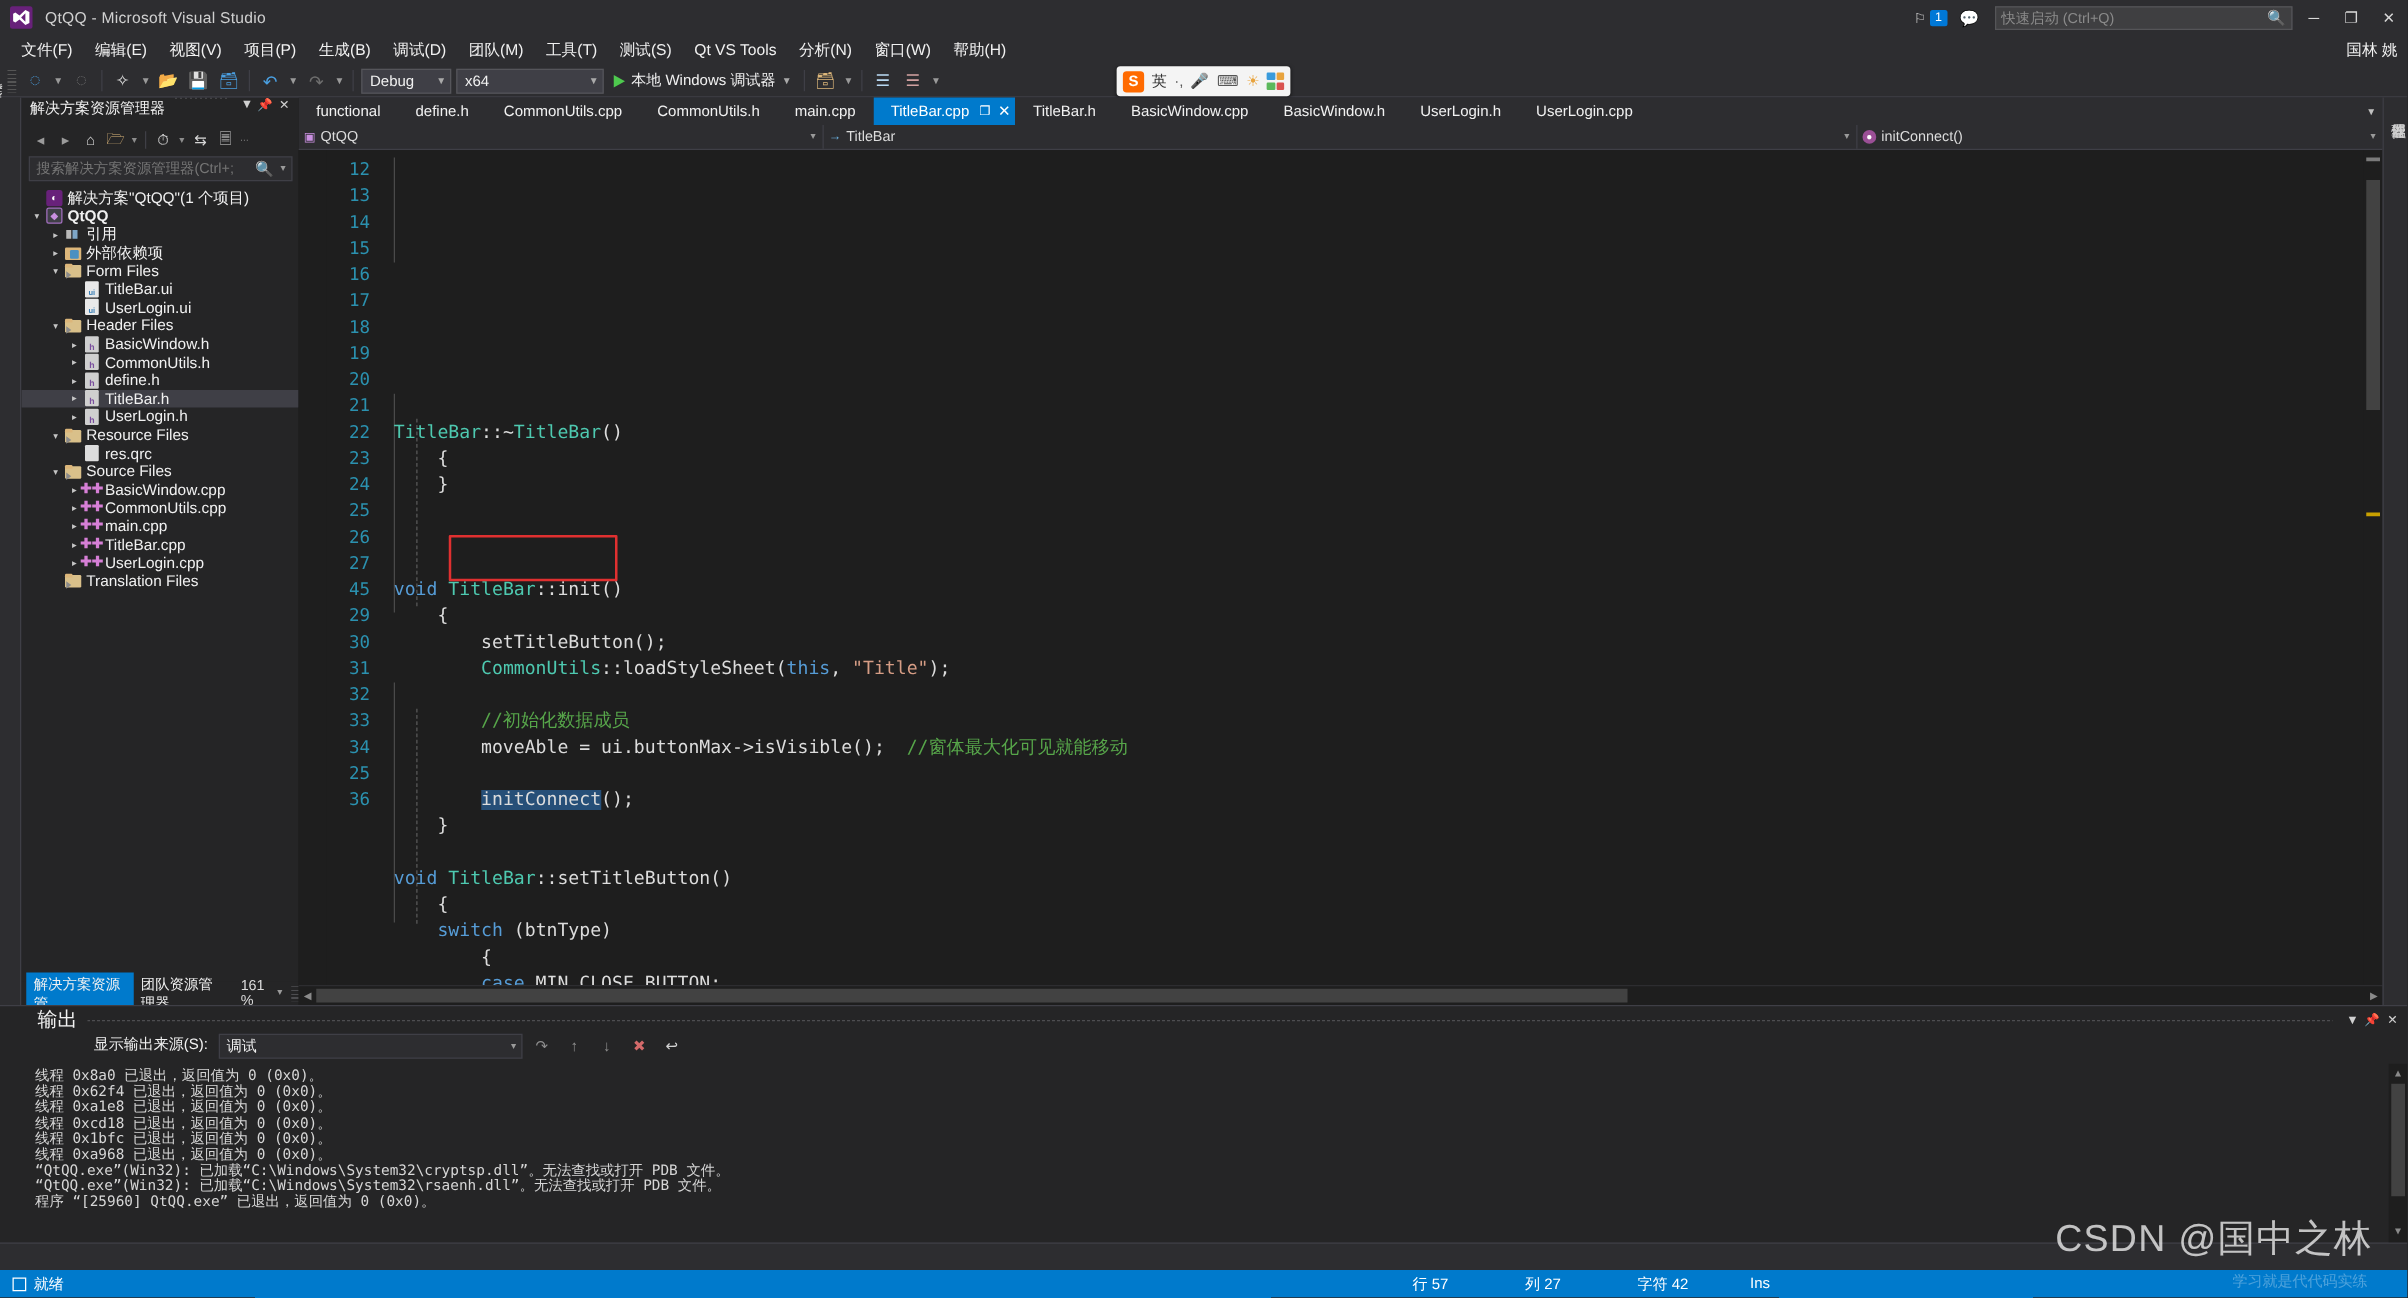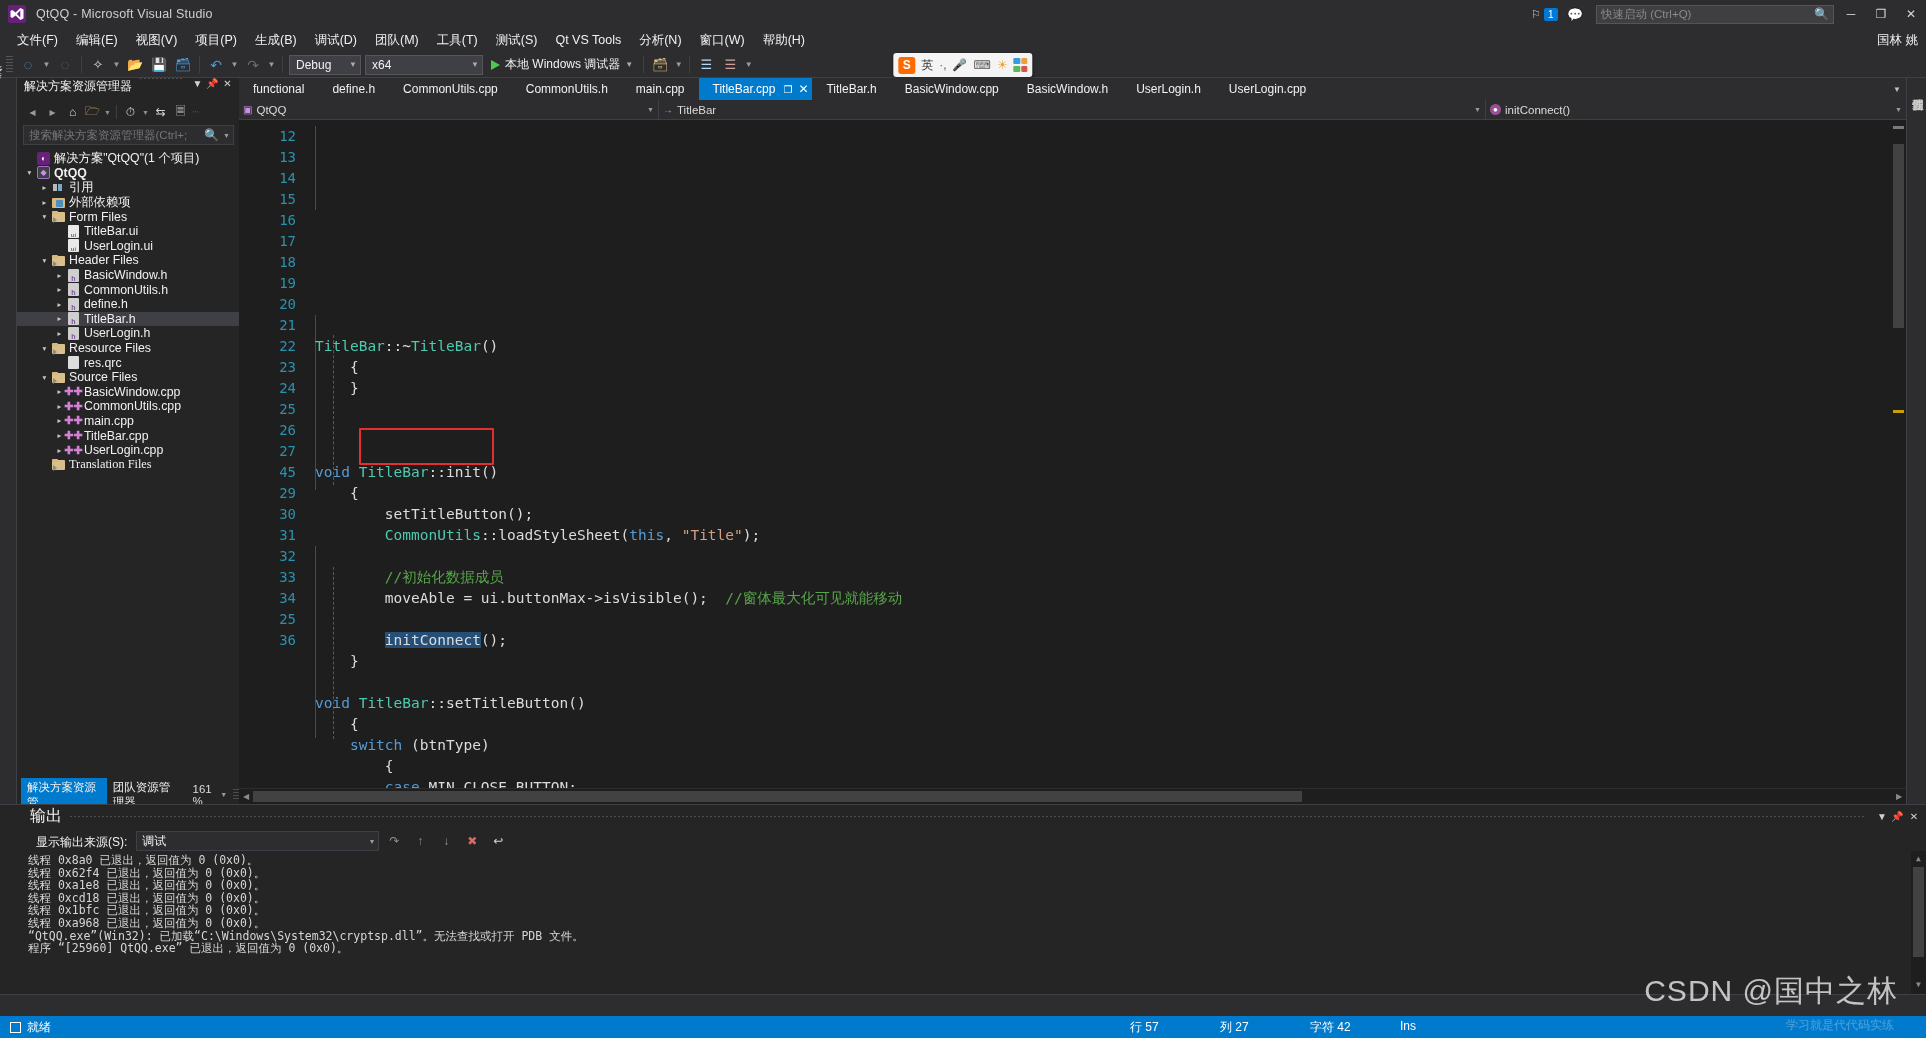--- a/index.html
+++ b/index.html
@@ -224,21 +224,21 @@
   .sh-thumb { position:absolute; left:0; top:0; height:11px; width:64%; background:#424242; }
 
   
   .outpane { height:212px; flex:0 0 212px; background:#252526; display:flex; flex-direction:column;
              border-top:1px solid #3f3f46; }
   .out-head { height:22px; display:flex; align-items:center; padding:0 4px 0 30px; }
   .out-title { font-size:16px; color:#f1f1f1; }
   .out-dots { flex:1; height:1px; margin:0 8px;
     background:repeating-linear-gradient(to right,#4d4d50 0 2px,transparent 2px 4px); }
   .out-hbtn { width:16px; text-align:center; color:#d0d0d0; font-size:10px; }
-  .out-toolbar { height:24px; display:flex; align-items:flex-end; padding-left:36px; gap:4px; }
+  .out-toolbar { height:24px; display:flex; align-items:flex-start; padding-left:36px; gap:4px;margin-left:39px; }
   .out-lbl { font-size:12px; color:#f1f1f1; margin-right:5px; }
   .out-combo { width:243px; height:20px; background:#2d2d30; border:1px solid #3f3f46;
                display:flex; align-items:center; padding:0 3px 0 5px; font-size:12px; color:#f1f1f1; }
   .out-combo .cv { margin-left:auto; font-size:7px; color:#9a9a9a; }
   .out-tb { width:22px;height:20px;display:flex;align-items:center;justify-content:center;
             color:#8d8d8d;font-size:12px; }
   .out-tb.on { color:#d2d2d2; }
   .out-body { flex:1; position:relative; overflow:hidden;
               font-family:"DejaVu Sans Mono", monospace; font-size:11.5px; color:#d6d6d6;
               padding:3px 0 0 28px; line-height:12.6px; }
@@ -543,21 +543,21 @@
             </span>
             <span class="tlbl">TitleBar.cpp</span>
           </div>
           <div class="tr" style="padding-left: 36px;">
             <span class="tw">▸</span>
             <span class="ti">
               <span class="ico-cpp">✚✚</span>
             </span>
             <span class="tlbl">UserLogin.cpp</span>
           </div>
-          <div class="tr" style="padding-left: 21px; font-family: Liberation Serif, serif;">
+          <div class="tr" style="padding-left: 21px;">
             <span class="tw"></span>
             <span class="ti">
               <span class="ico-folder q">
                 <span class="fld-arrow"></span>
               </span>
             </span>
             <span class="tlbl">Translation Files</span>
           </div>
         </div>
       <div class="se-bottomtabs">
@@ -715,20 +715,21 @@
         <div style="position:absolute;bottom:2px;right:2px;width:11px;color:#8a8a8a;font-size:8px;text-align:center;">▼</div>
         <div style="position:absolute;top:16px;right:2px;width:11px;height:90px;background:#424242;"></div>
       </div>
     <div class="ol">线程 0x8a0 已退出，返回值为 0 (0x0)。</div>
         <div class="ol">线程 0x62f4 已退出，返回值为 0 (0x0)。</div>
         <div class="ol">线程 0xa1e8 已退出，返回值为 0 (0x0)。</div>
         <div class="ol">线程 0xcd18 已退出，返回值为 0 (0x0)。</div>
         <div class="ol">线程 0x1bfc 已退出，返回值为 0 (0x0)。</div>
         <div class="ol">线程 0xa968 已退出，返回值为 0 (0x0)。</div>
         <div class="ol">“QtQQ.exe”(Win32): 已加载“C:\Windows\System32\cryptsp.dll”。无法查找或打开 PDB 文件。</div>
+        <div class="ol">“QtQQ.exe”(Win32): 已加载“C:\Windows\System32\rsaenh.dll”。无法查找或打开 PDB 文件。</div>
         <div class="ol">程序 “[25960] QtQQ.exe” 已退出，返回值为 0 (0x0)。</div>
       </div>
     <div class="out-input"></div>
   </div>
 
   <div class="statusbar">
     <span class="sb-ready">
       <span class="sb-sq"></span>
       <span>就绪</span>
     </span>

